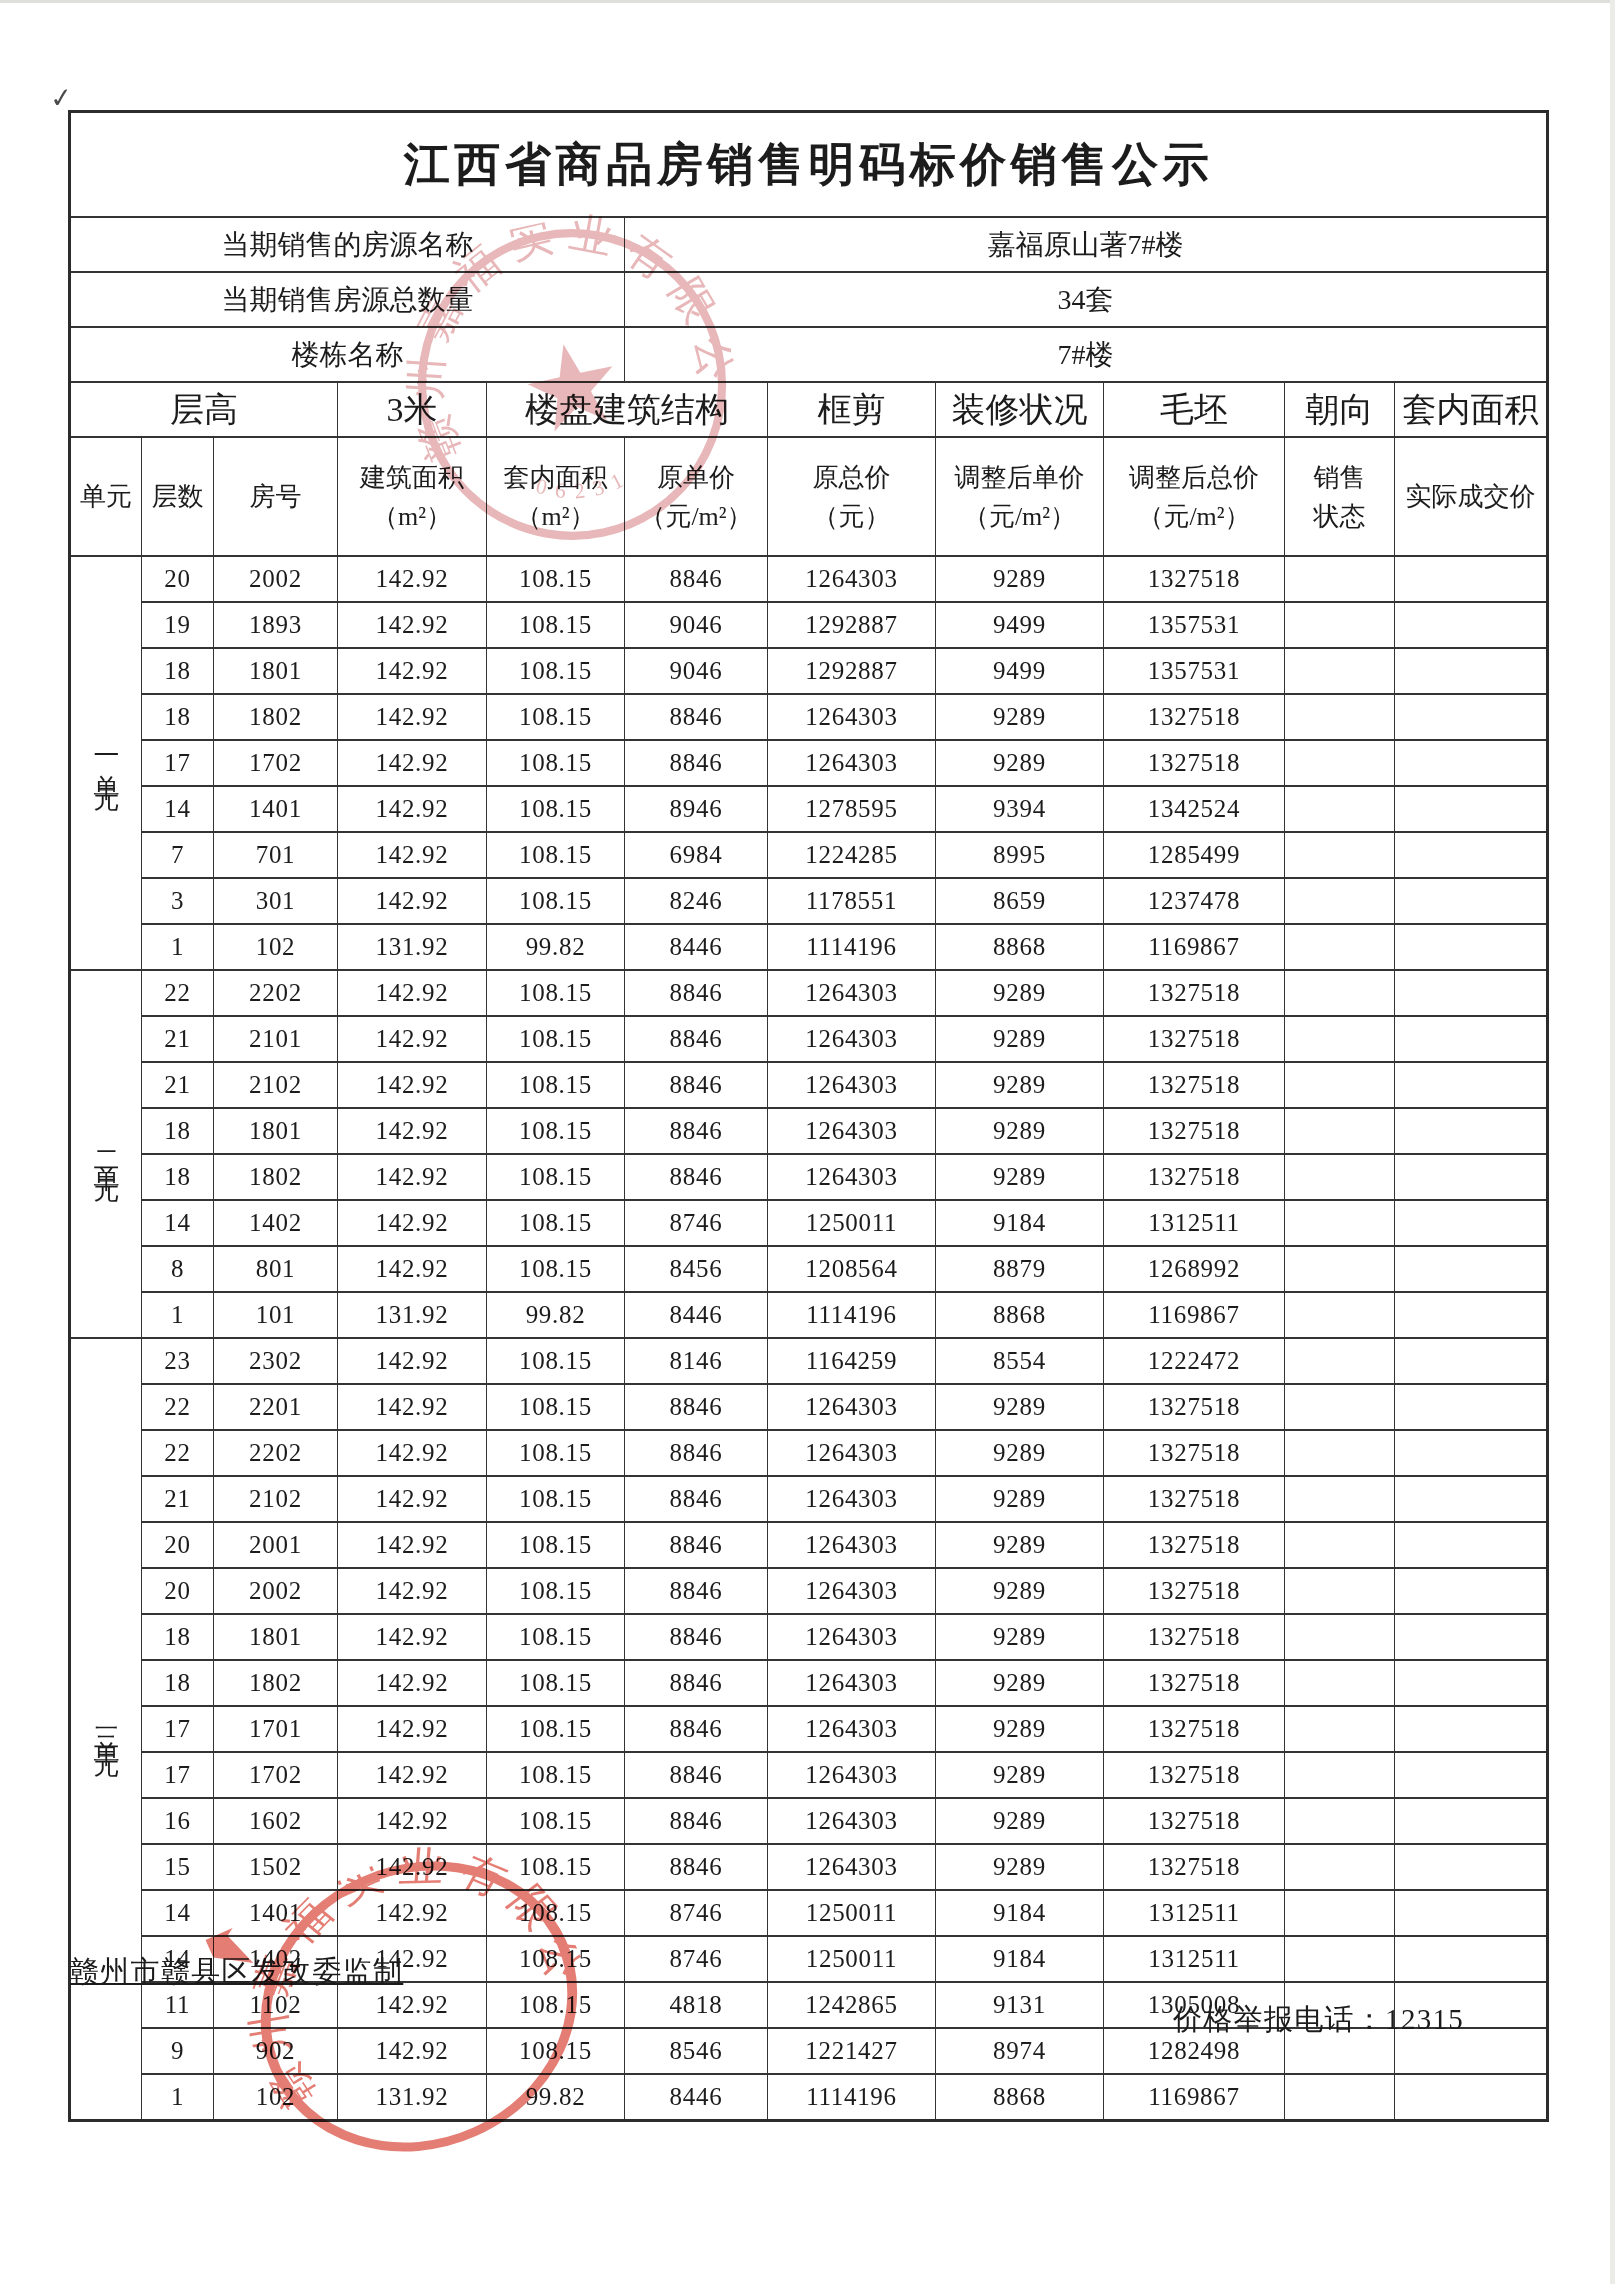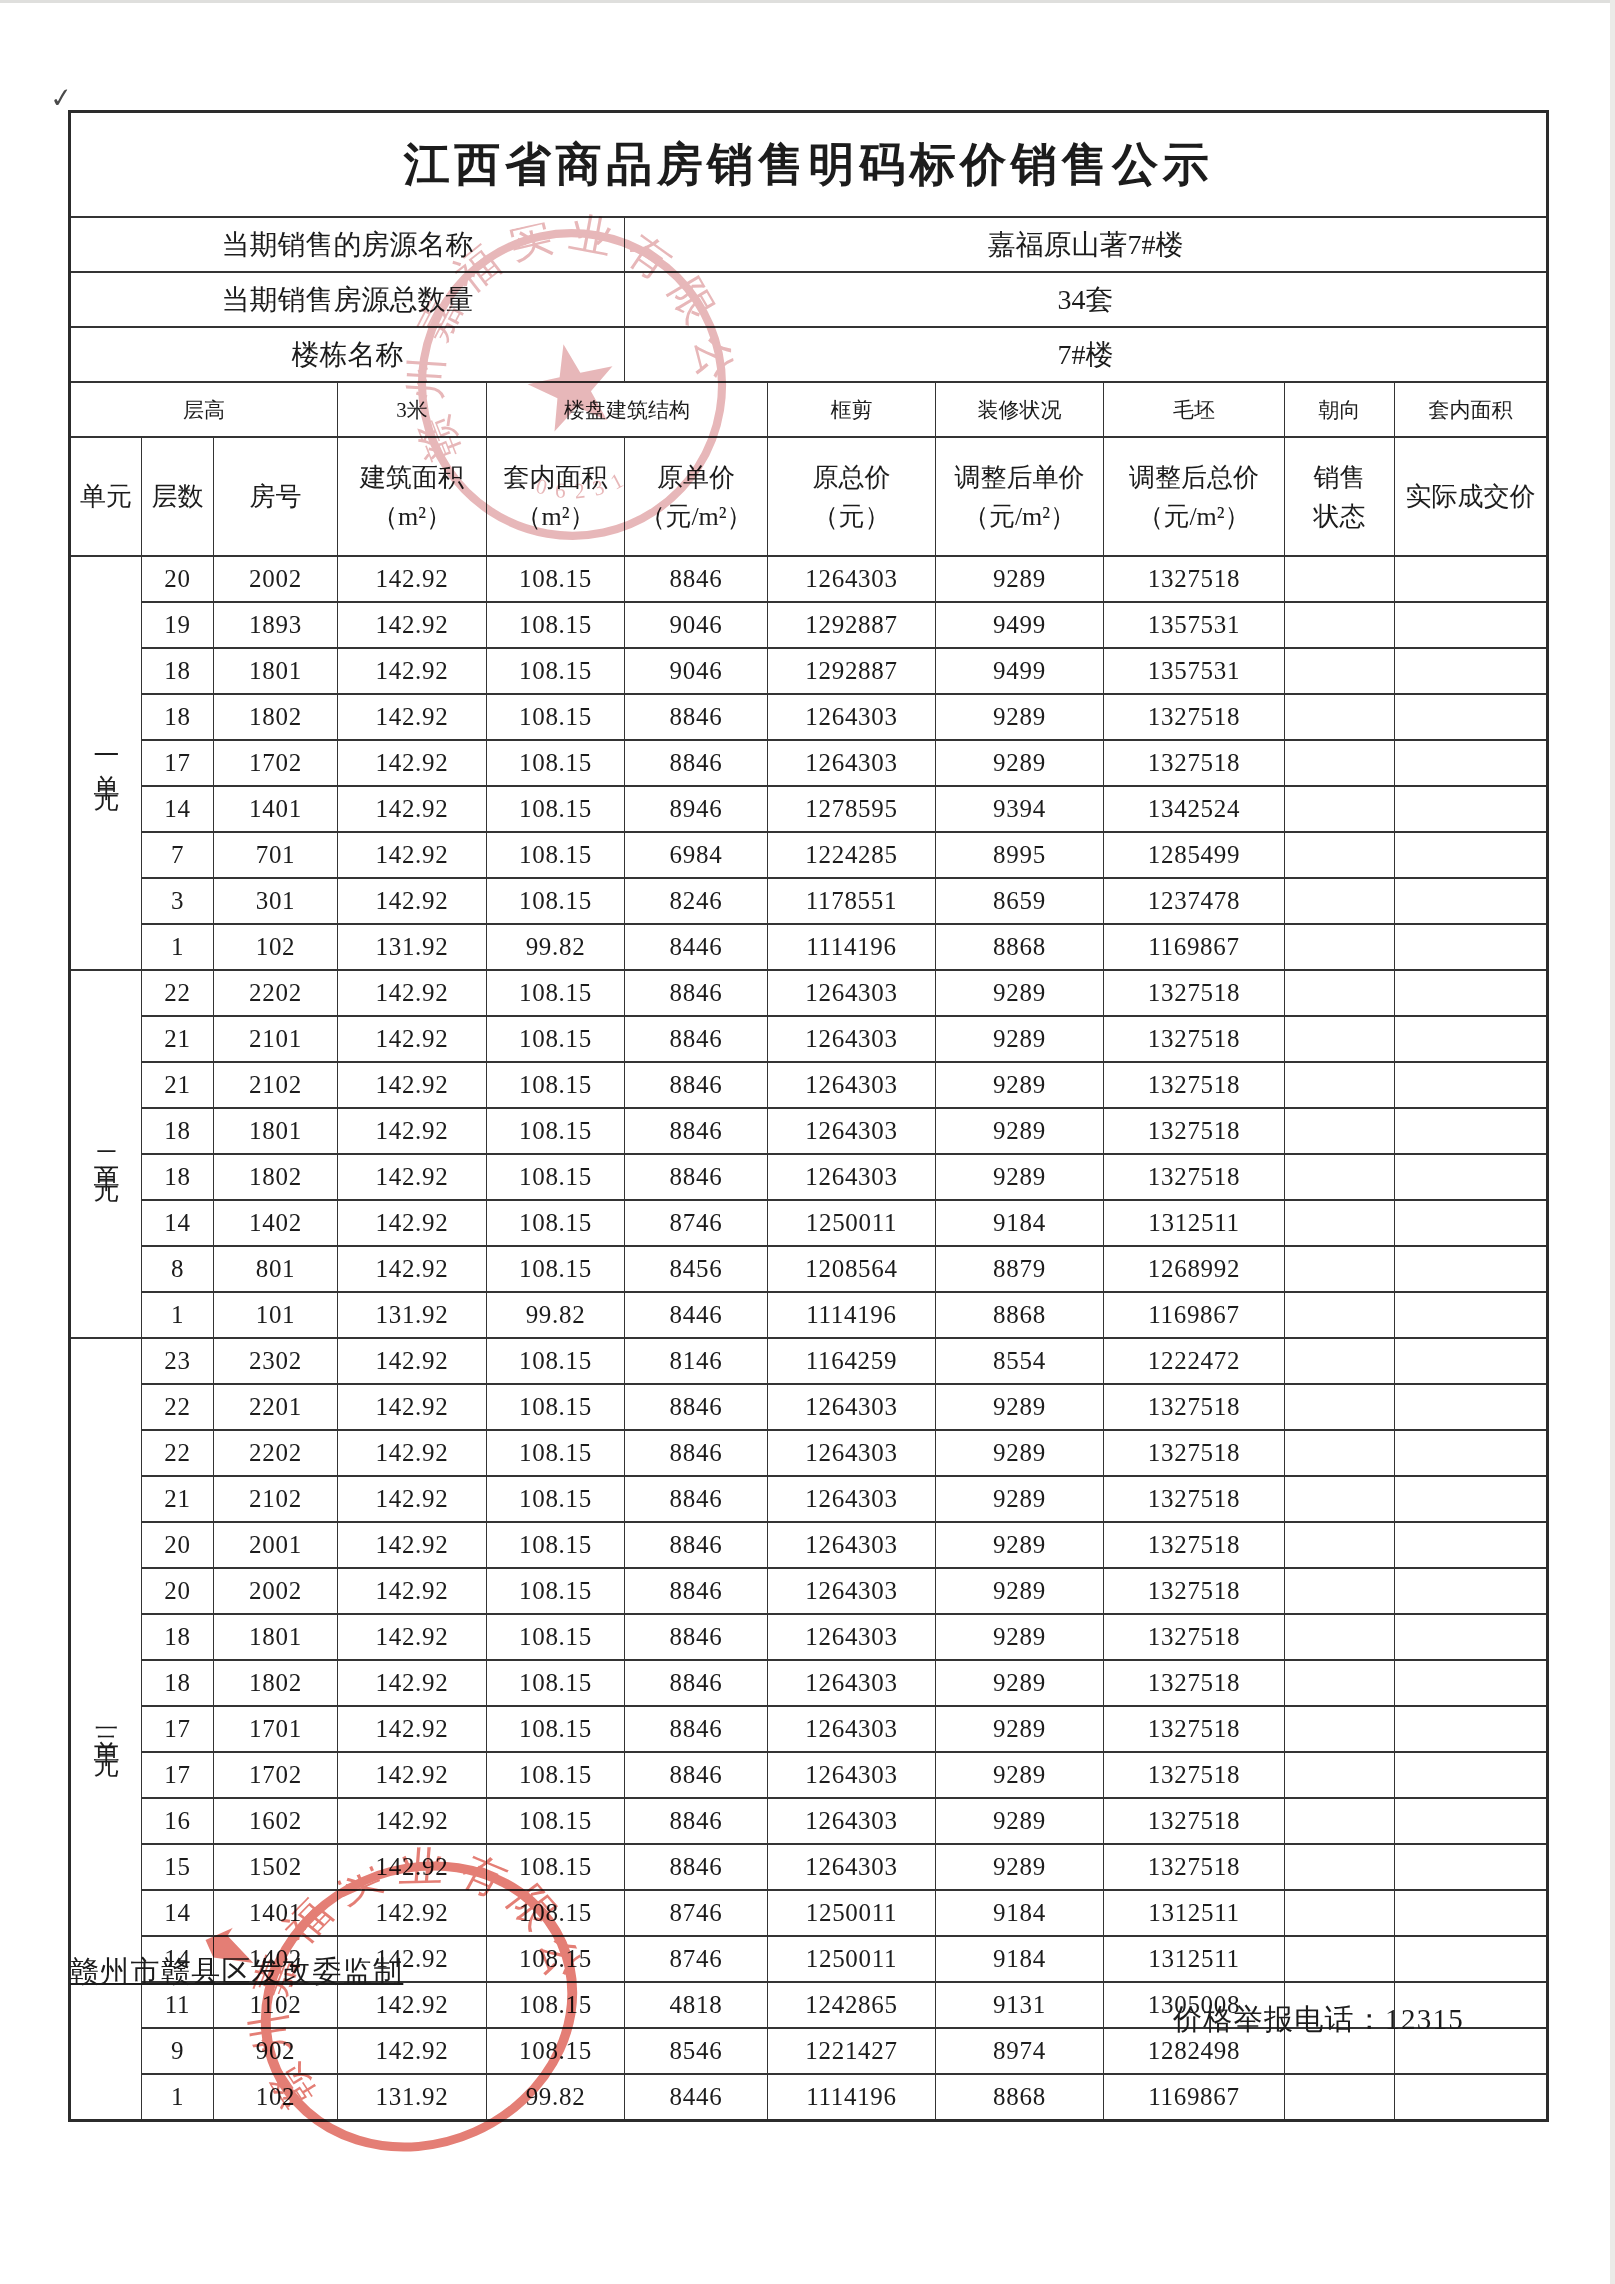--- a/index.html
+++ b/index.html
@@ -40,21 +40,21 @@
     padding: 0;
     overflow: hidden;
   }
   .title-row td {
     height: 103px;
     font-size: 46px;
     font-weight: bold;
     letter-spacing: 4.6px;
   }
   .info-row td { height: 53px; font-size: 28px; }
-  .attr-row td { height: 53px; font-size: 21px; }
+  .attr-row td { height: 53px; font-size: 34px; }
   .header-row th {
     height: 117px;
     font-size: 26px;
     font-weight: normal;
     white-space: pre-line;
     line-height: 1.5;
   }
   .data-row td {
     height: 44px;
     font-size: 25px;

